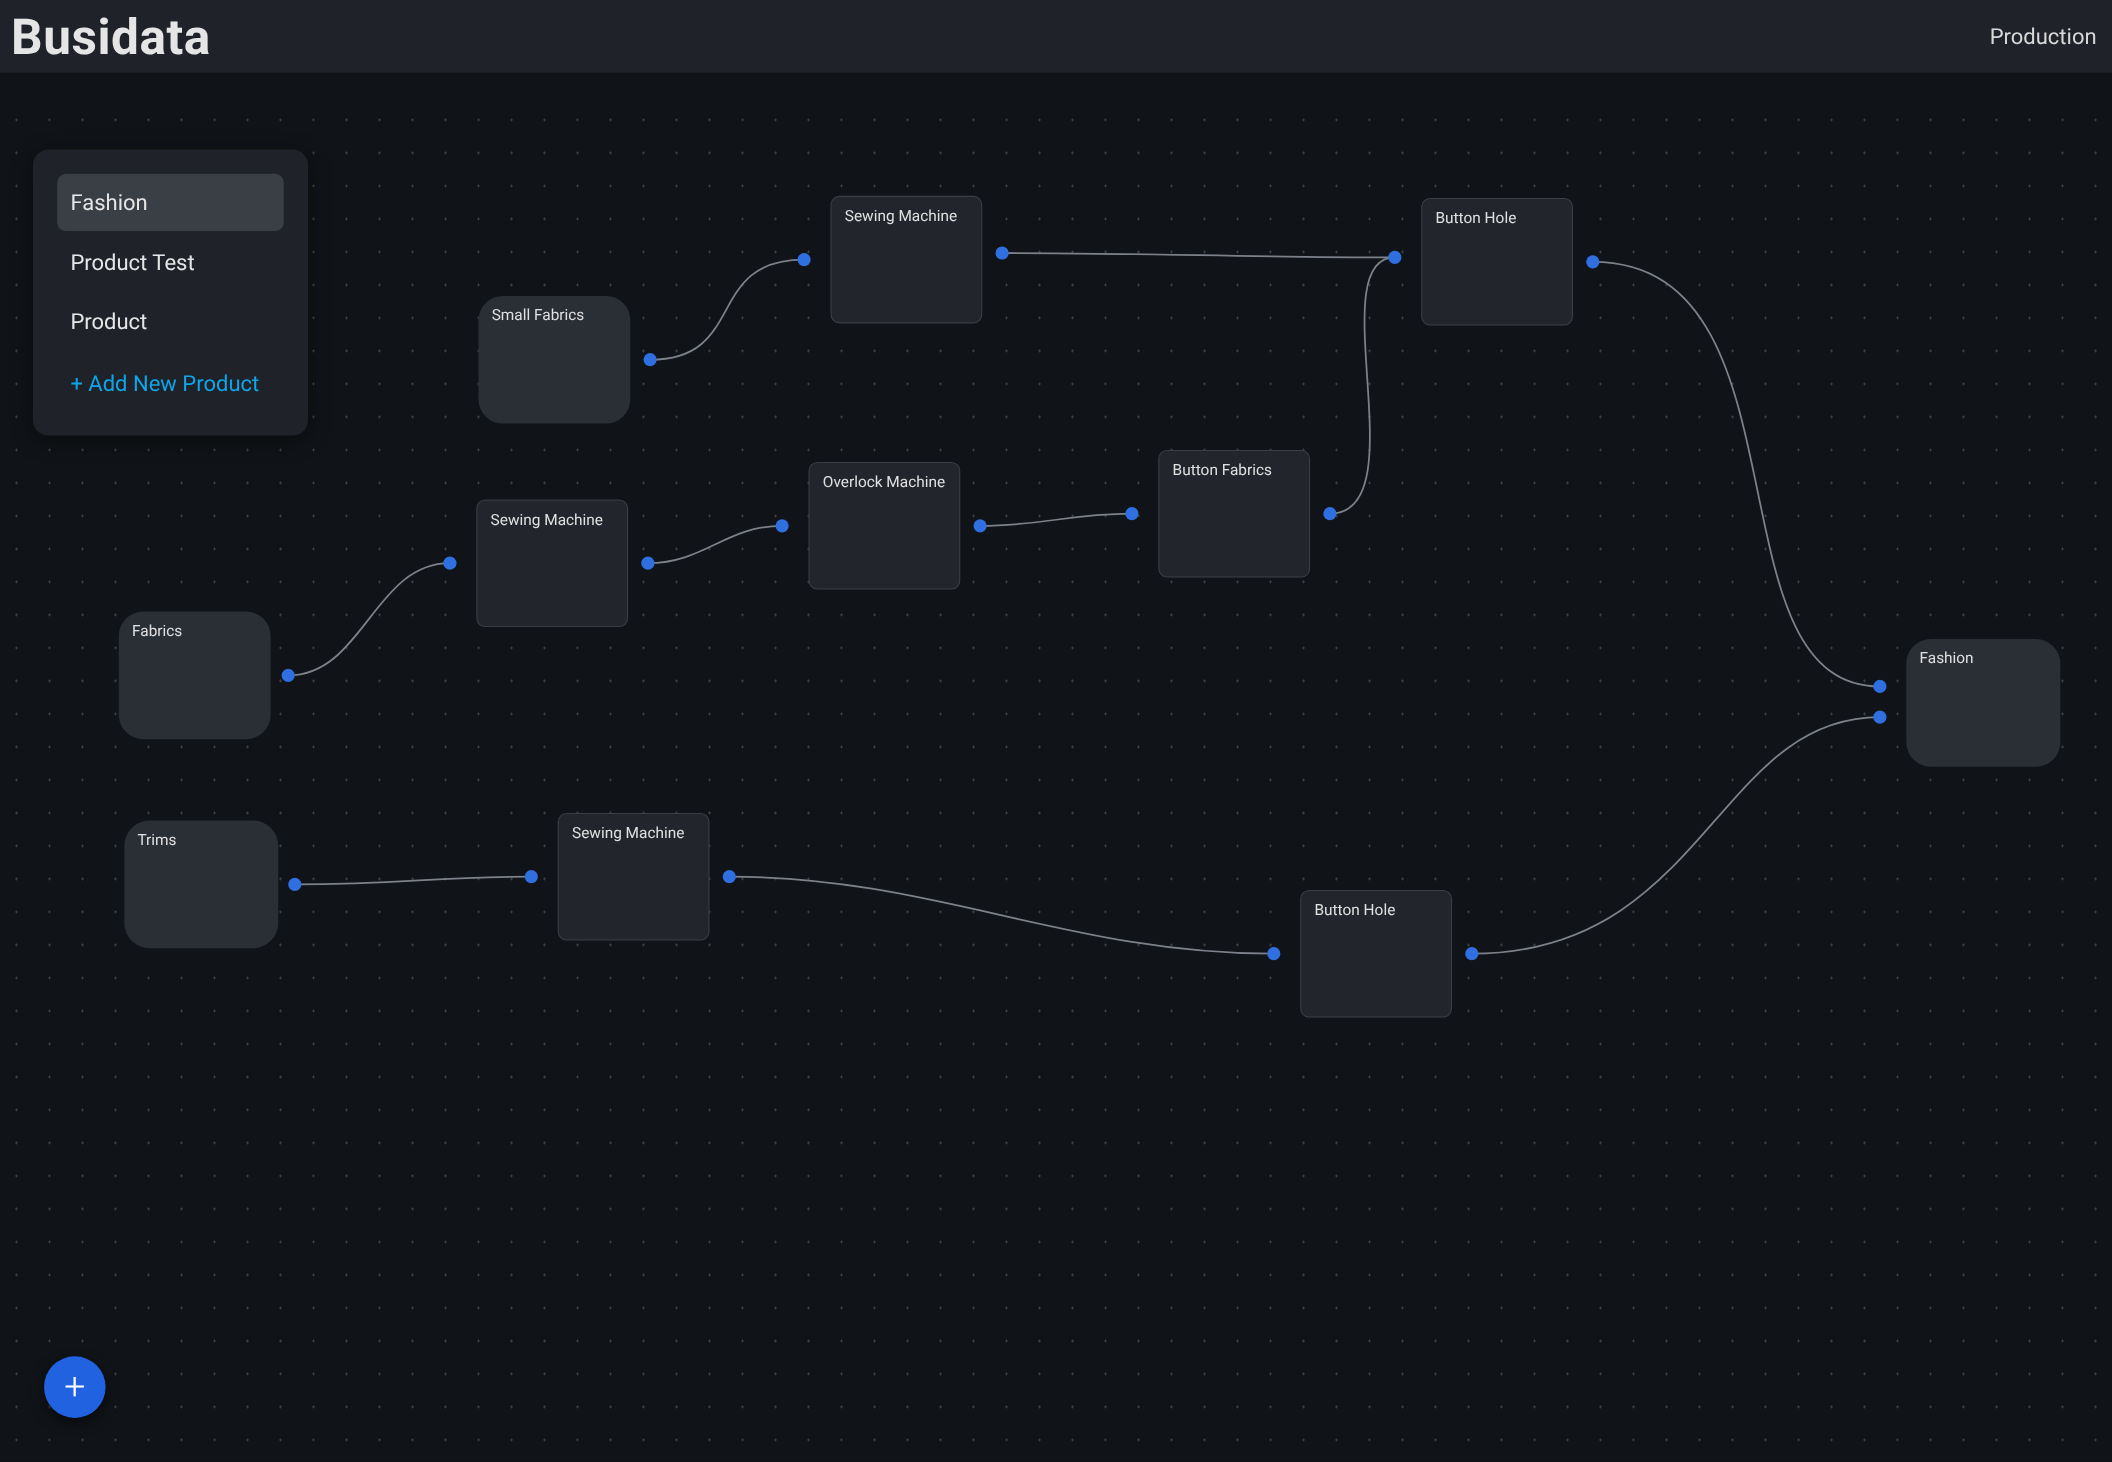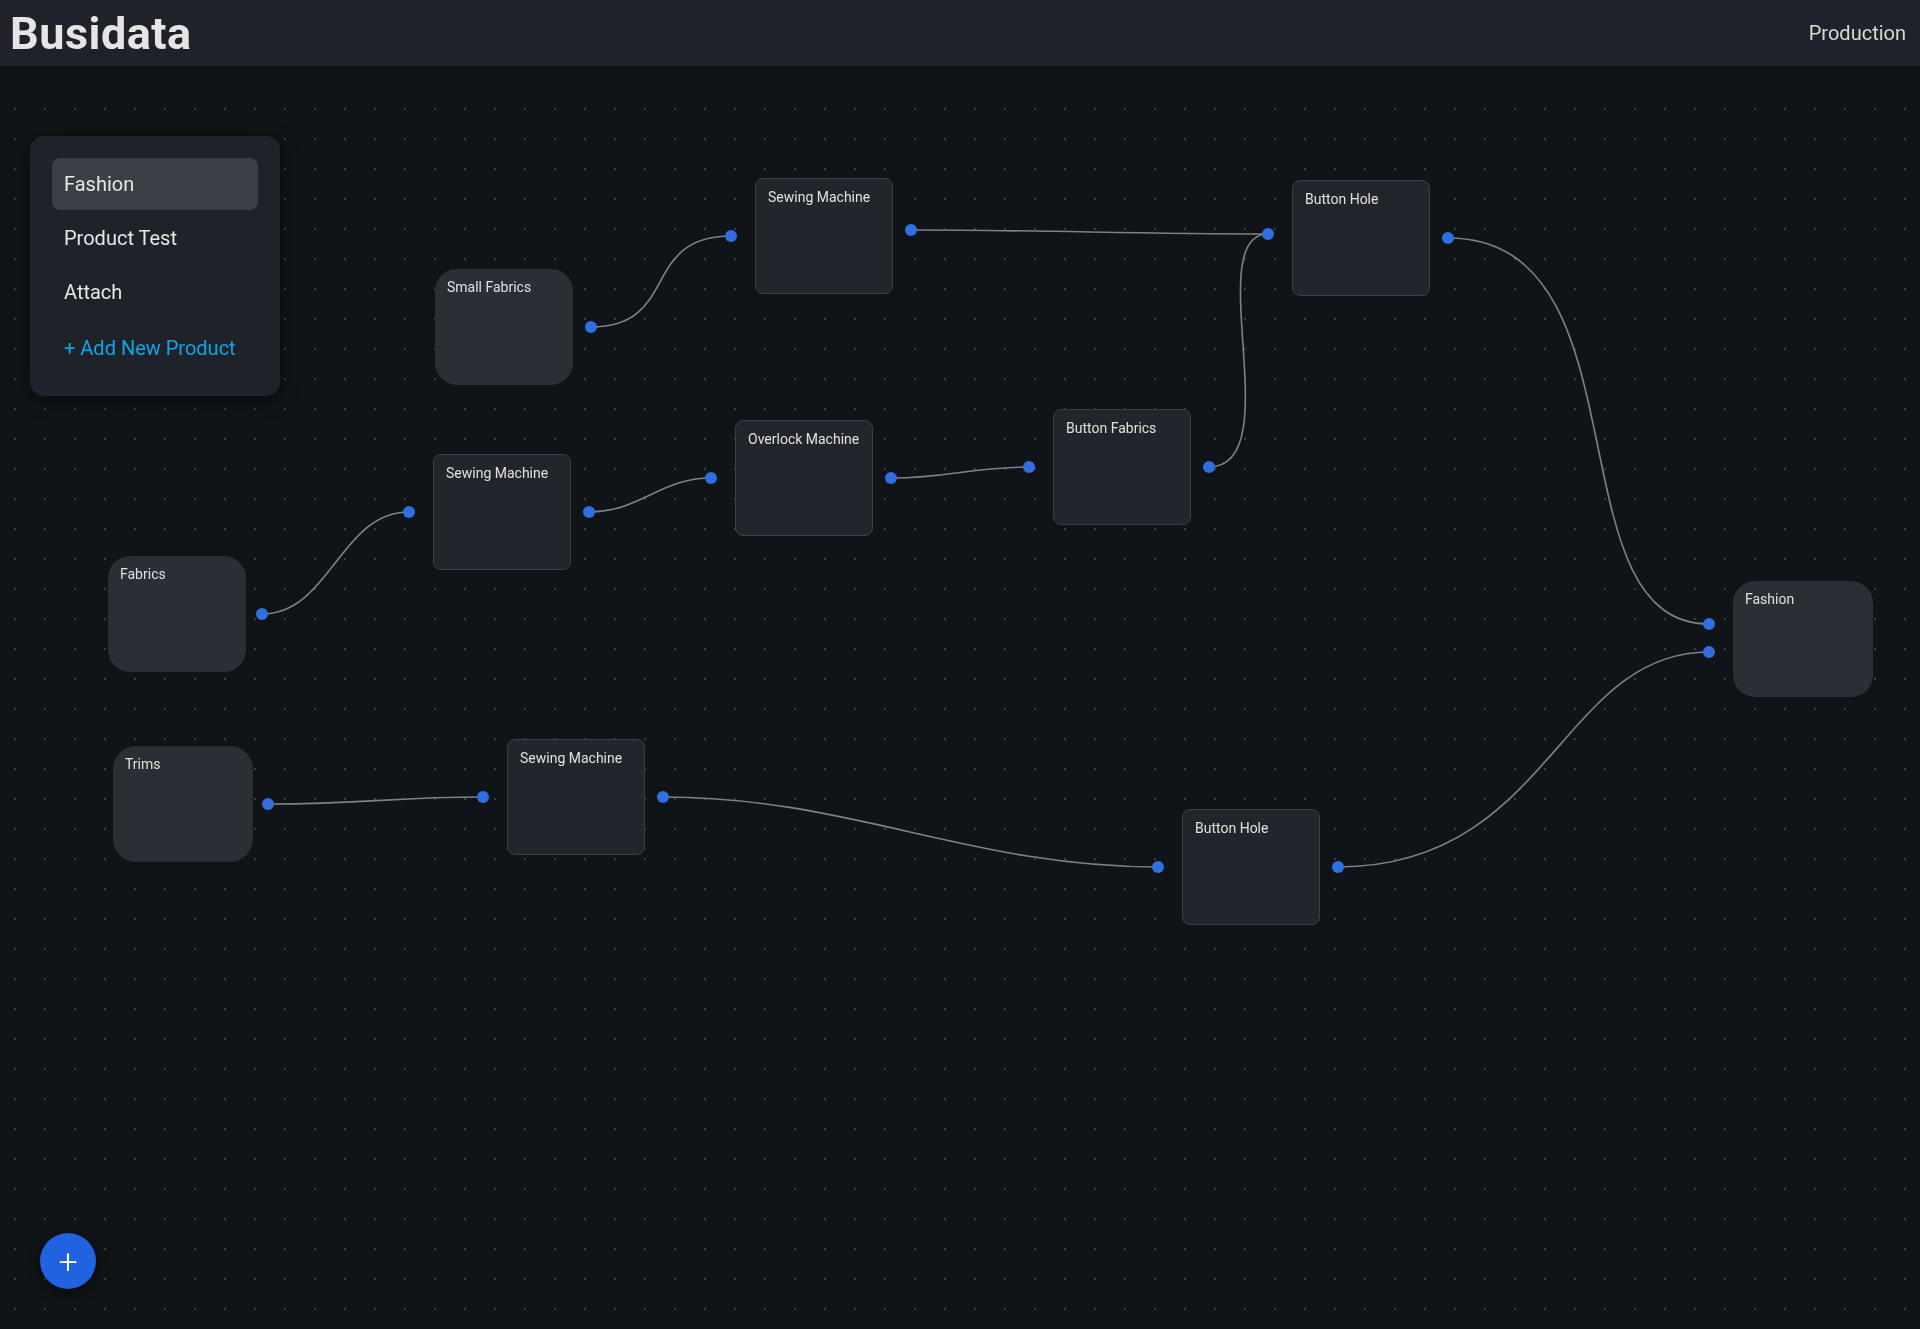--- a/index.html
+++ b/index.html
@@ -165,21 +165,21 @@
       <path d="M 268 710 C 370 710, 390 703, 483 703"></path>
       <path d="M 663 703 C 850 703, 970 773, 1158 773"></path>
       <path d="M 1448 144 C 1650 144, 1550 530, 1709 530"></path>
       <path d="M 1338 773 C 1550 773, 1560 558, 1709 558"></path>
     </svg>
 
   <div class="side-panel">
     <div id="side-items">
         <div class="side-item selected">Fashion</div>
         <div class="side-item">Product Test</div>
-        <div class="side-item">Attach</div>
+        <div class="side-item">Product</div>
       </div>
     <div class="side-add">+ Add New Product</div>
   </div>
 
   <div id="nodes-layer">
       <div class="node rounded-big" style="left: 435px; top: 175px; width: 138px; height: 116px;"><span>Small Fabrics</span></div>
       <div class="node" style="left: 755px; top: 84px; width: 138px; height: 116px;"><span>Sewing Machine</span></div>
       <div class="node" style="left: 1292px; top: 86px; width: 138px; height: 116px;"><span>Button Hole</span></div>
       <div class="node rounded-big" style="left: 108px; top: 462px; width: 138px; height: 116px;"><span>Fabrics</span></div>
       <div class="node" style="left: 433px; top: 360px; width: 138px; height: 116px;"><span>Sewing Machine</span></div>

